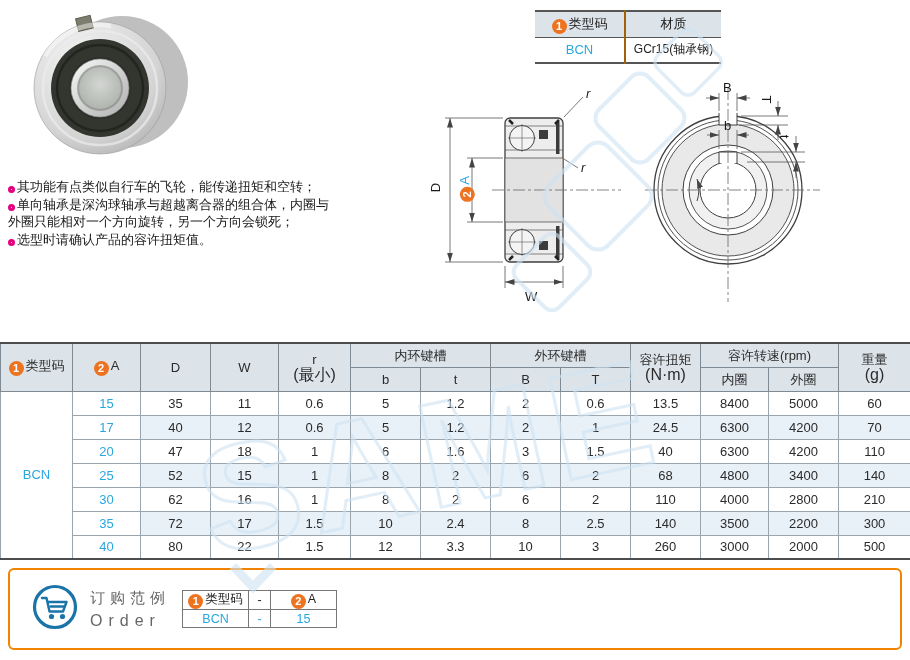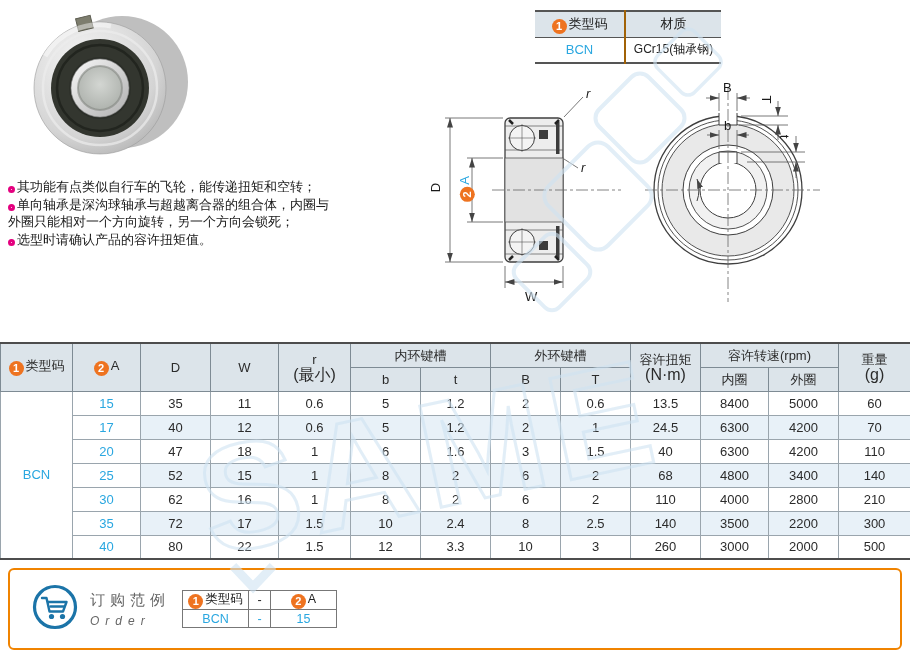--- a/index.html
+++ b/index.html
@@ -54,21 +54,21 @@
   .main-table .sub { font-size:16px; }
   
   .order-box {
     position:absolute; left:8px; top:568px; width:894px; height:82px; z-index:1;
     border:2px solid #f08300; border-radius:6px;
     display:flex; align-items:center;
   }
   .cart-wrap { margin-left:22px; }
   .order-titles { margin-left:12px; color:#666; }
   .order-zh { font-size:15px; letter-spacing:5px; }
-  .order-en { font-size:12px; letter-spacing:6px; margin-top:4px;font-style:italic; }
+  .order-en { font-size:16px; letter-spacing:6px; margin-top:4px; }
   .order-table { margin-left:12px; border-collapse:collapse; text-align:center;
     font-size:12.5px; border:1.5px solid #444; }
   .order-table th, .order-table td { border:1px solid #777; height:18px; font-weight:normal; }
 </style>
 </head>
 <body>
 
 <div class="page">
 
   <svg class="watermark" width="910" height="660" viewBox="0 0 910 660">

